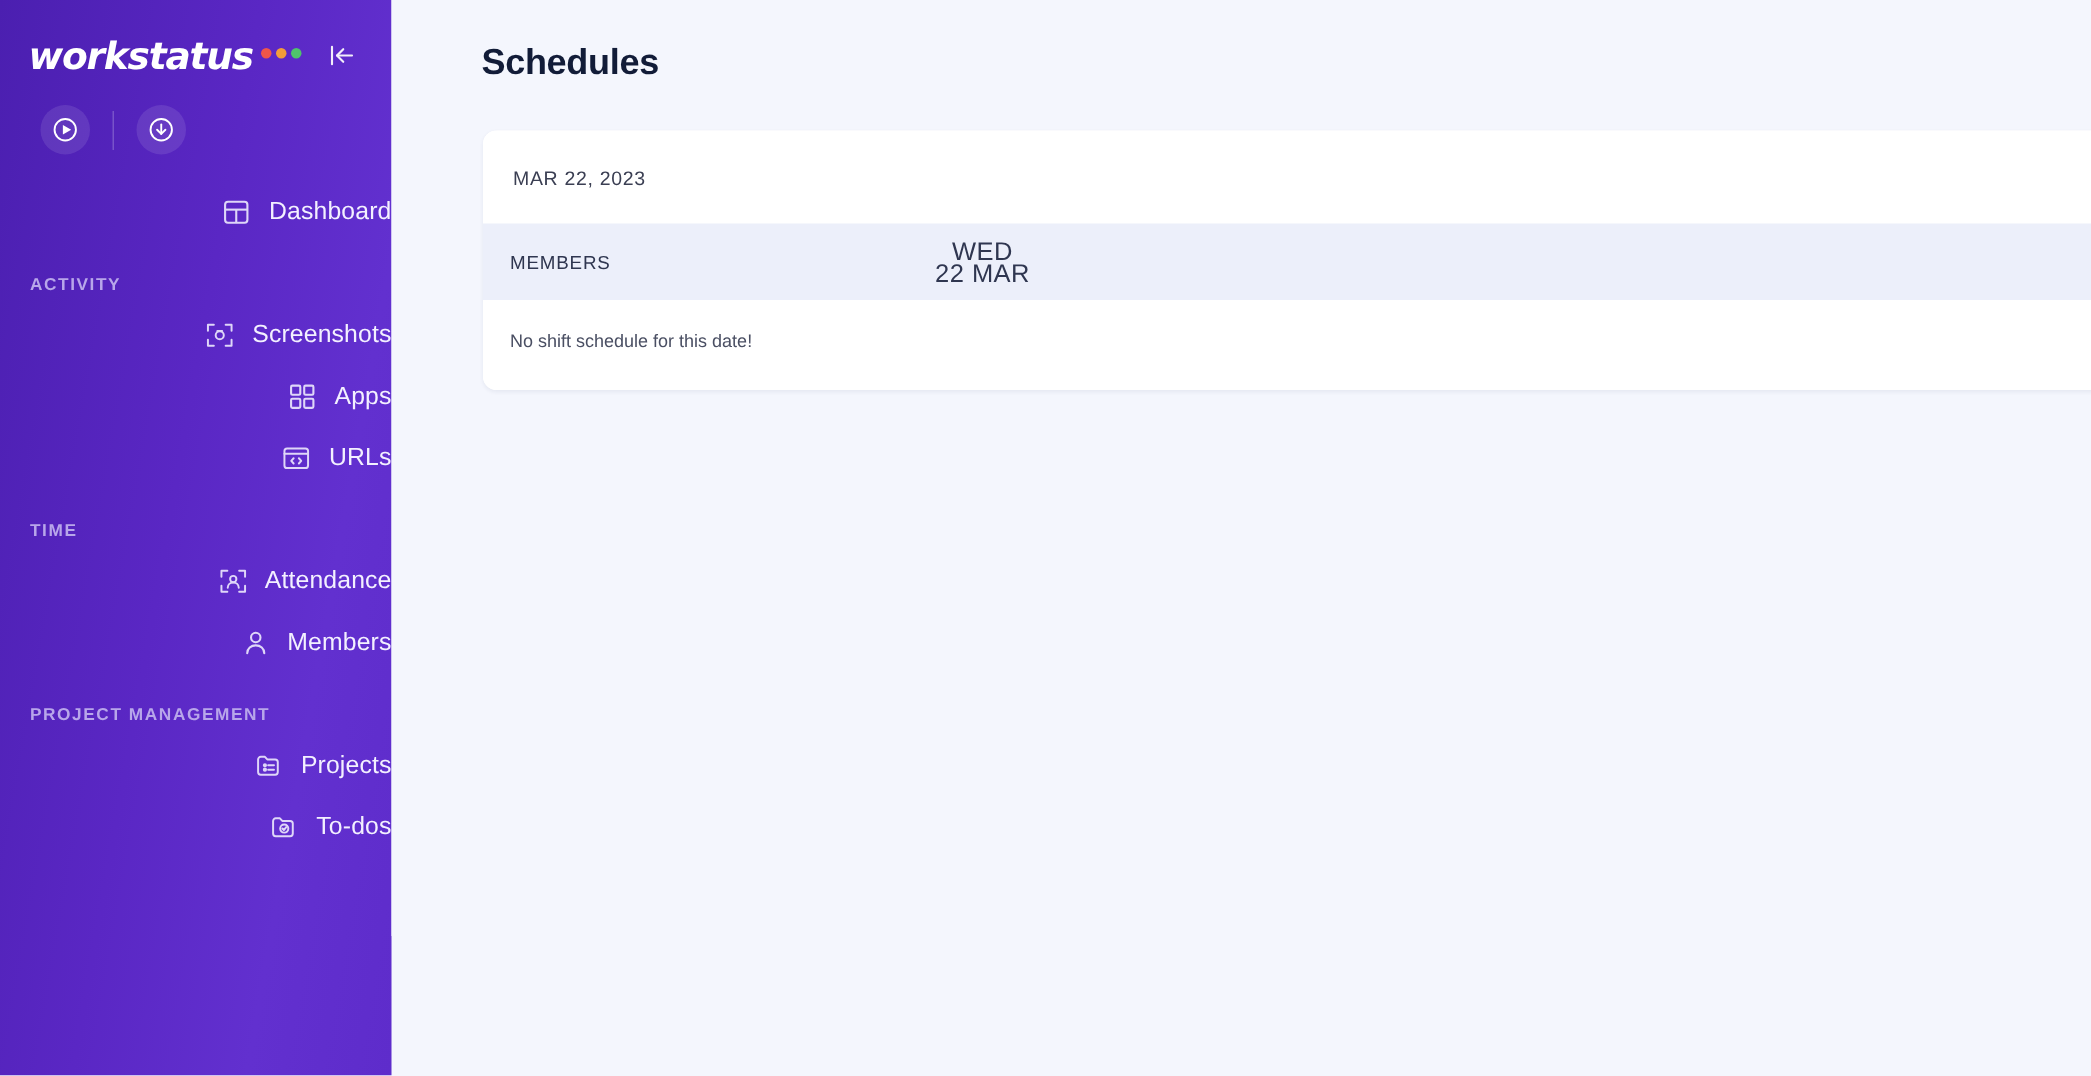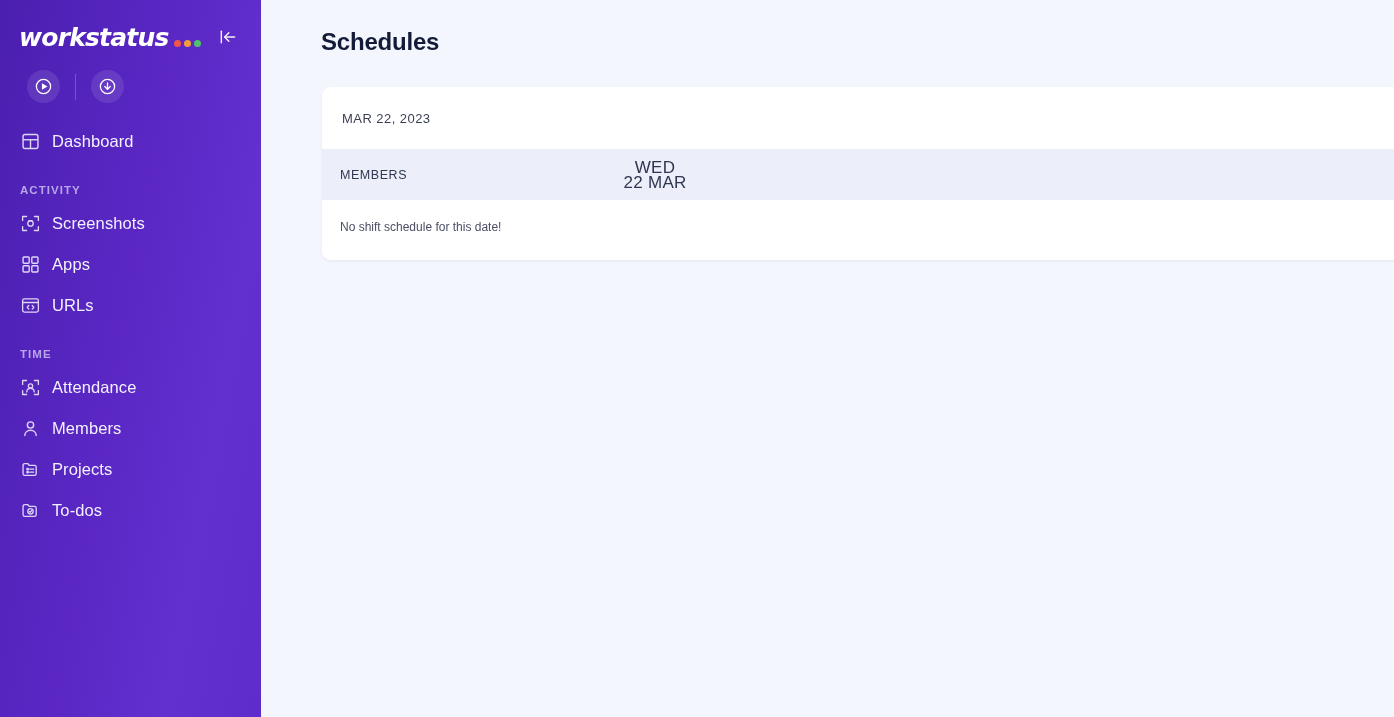--- a/index.html
+++ b/index.html
@@ -32,21 +32,21 @@
   .sidebar-top {
     display: flex;
     align-items: center;
     justify-content: space-between;
     padding: 18px 20px 0 19px;
     height: 56px;
   }
 
   .logo-wrap {
     display: flex;
-    align-items: flex-end;
+    align-items: center;
     gap: 5px;
   }
   .logo-text {
     font-size: 25px;
     font-weight: bold;
     font-style: italic;
     letter-spacing: -0.8px;
     color: #ffffff;
     line-height: 1;
     font-family: "DejaVu Sans", sans-serif;
@@ -103,20 +103,21 @@
     padding-top: 8px;
   }
 
   .nav-item {
     display: flex;
     align-items: center;
     gap: 10px;
     padding: 9px 0 9px 19px;
     cursor: pointer;
     color: #ffffff;
+    justify-content: flex-end;
   }
   .nav-icon {
     width: 23px;
     height: 23px;
     display: flex;
     align-items: center;
     justify-content: center;
     flex: 0 0 23px;
     opacity: .95;
   }
@@ -321,20 +322,21 @@
         <span class="nav-icon">
           <svg width="21" height="21" viewBox="0 0 24 24" fill="none" stroke="#e6e0fb" stroke-width="1.6" stroke-linecap="round" stroke-linejoin="round">
             <circle cx="12" cy="8" r="3.6"></circle>
             <path d="M5.5 20c0-3.6 2.9-6 6.5-6s6.5 2.4 6.5 6"></path>
           </svg>
         </span>
         <span class="nav-label">Members</span>
       </div>
 
 
+      <div class="nav-section">PROJECT MANAGEMENT</div>
 
       <div class="nav-item">
         <span class="nav-icon">
           <svg width="21" height="21" viewBox="0 0 24 24" fill="none" stroke="#e6e0fb" stroke-width="1.5" stroke-linecap="round" stroke-linejoin="round">
             <path d="M3.5 7.2a2 2 0 0 1 2-2h3.2l1.8 2h6a2 2 0 0 1 2 2v7.6a2 2 0 0 1-2 2h-11a2 2 0 0 1-2-2z"></path>
             <circle cx="8.7" cy="11.6" r=".85" fill="#e6e0fb"></circle>
             <circle cx="8.7" cy="15" r=".85" fill="#e6e0fb"></circle>
             <line x1="11.2" y1="11.6" x2="15.6" y2="11.6"></line>
             <line x1="11.2" y1="15" x2="15.6" y2="15"></line>
           </svg>

